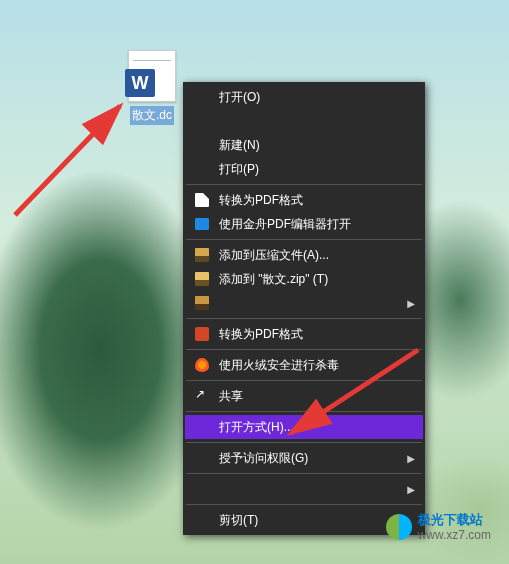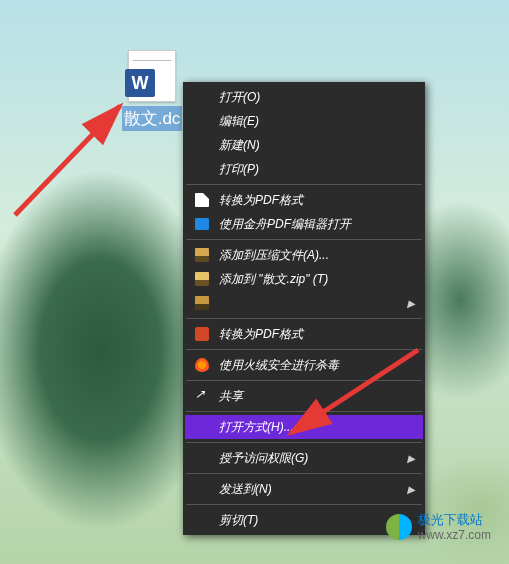--- a/index.html
+++ b/index.html
@@ -58,21 +58,21 @@
   background: #2b579a;
   color: #fff;
   font-weight: bold;
   font-size: 18px;
   line-height: 28px;
   text-align: center;
   border-radius: 2px;
 }
 .file-icon .filename {
   color: #fff;
-  font-size: 17px;
+  font-size: 12px;
   background: rgba(0,80,200,0.4);
   padding: 1px 2px;
   display: inline-block;
 }
 
 
 .context-menu {
   position: absolute;
   left: 183px;
   top: 82px;
@@ -82,21 +82,20 @@
   box-shadow: 2px 2px 8px rgba(0,0,0,0.6);
   padding: 3px 2px;
 }
 .menu-item {
   display: flex;
   align-items: center;
   height: 24px;
   padding: 0 20px 0 6px;
   position: relative;
   cursor: default;
-  font-style: italic;
 }
 .menu-item:hover, .menu-item.highlighted {
   background: #6d28d9;
 }
 .menu-item .mi-icon {
   width: 22px;
   height: 18px;
   display: flex;
   align-items: center;
   justify-content: center;
@@ -149,21 +148,21 @@
   gap: 6px;
 }
 .wm-logo {
   width: 26px;
   height: 26px;
   border-radius: 50%;
   background: conic-gradient(#00b4ff 0 180deg, #7cb342 180deg 360deg);
   position: relative;
 }
 .wm-text { line-height: 1.2; }
-.wm-text .wt1 { color: #0077cc; font-size: 13px; font-weight: normal; }
+.wm-text .wt1 { color: #0077cc; font-size: 13px; font-weight: bold; }
 .wm-text .wt2 { color: #666; font-size: 12px; }
 </style>
 </head>
 <body>
 
 <div class="bg-scene"></div>
 
 <div class="file-icon">
   <div class="icon-box">
     <div class="word-badge">W</div>
@@ -171,21 +170,20 @@
   <span class="filename">散文.dc</span>
 </div>
 
 <div class="context-menu" id="ctxmenu">
     <div class="menu-item">
       <span class="mi-icon"></span>
       <span class="mi-label">打开(O)</span>
     </div>
     <div class="menu-item">
       <span class="mi-icon"></span>
-      <span class="mi-label">编辑(E)</span>
     </div>
     <div class="menu-item">
       <span class="mi-icon"></span>
       <span class="mi-label">新建(N)</span>
     </div>
     <div class="menu-item">
       <span class="mi-icon"></span>
       <span class="mi-label">打印(P)</span>
     </div>
     <div class="menu-sep"></div>
@@ -248,21 +246,20 @@
     </div>
     <div class="menu-sep"></div>
     <div class="menu-item">
       <span class="mi-icon"></span>
       <span class="mi-label">授予访问权限(G)</span>
       <span class="mi-arrow">▶</span>
     </div>
     <div class="menu-sep"></div>
     <div class="menu-item">
       <span class="mi-icon"></span>
-      <span class="mi-label">发送到(N)</span>
       <span class="mi-arrow">▶</span>
     </div>
     <div class="menu-sep"></div>
     <div class="menu-item">
       <span class="mi-icon"></span>
       <span class="mi-label">剪切(T)</span>
     </div>
   </div>
 
 <div class="arrow" style="left:10px; top:100px;">

